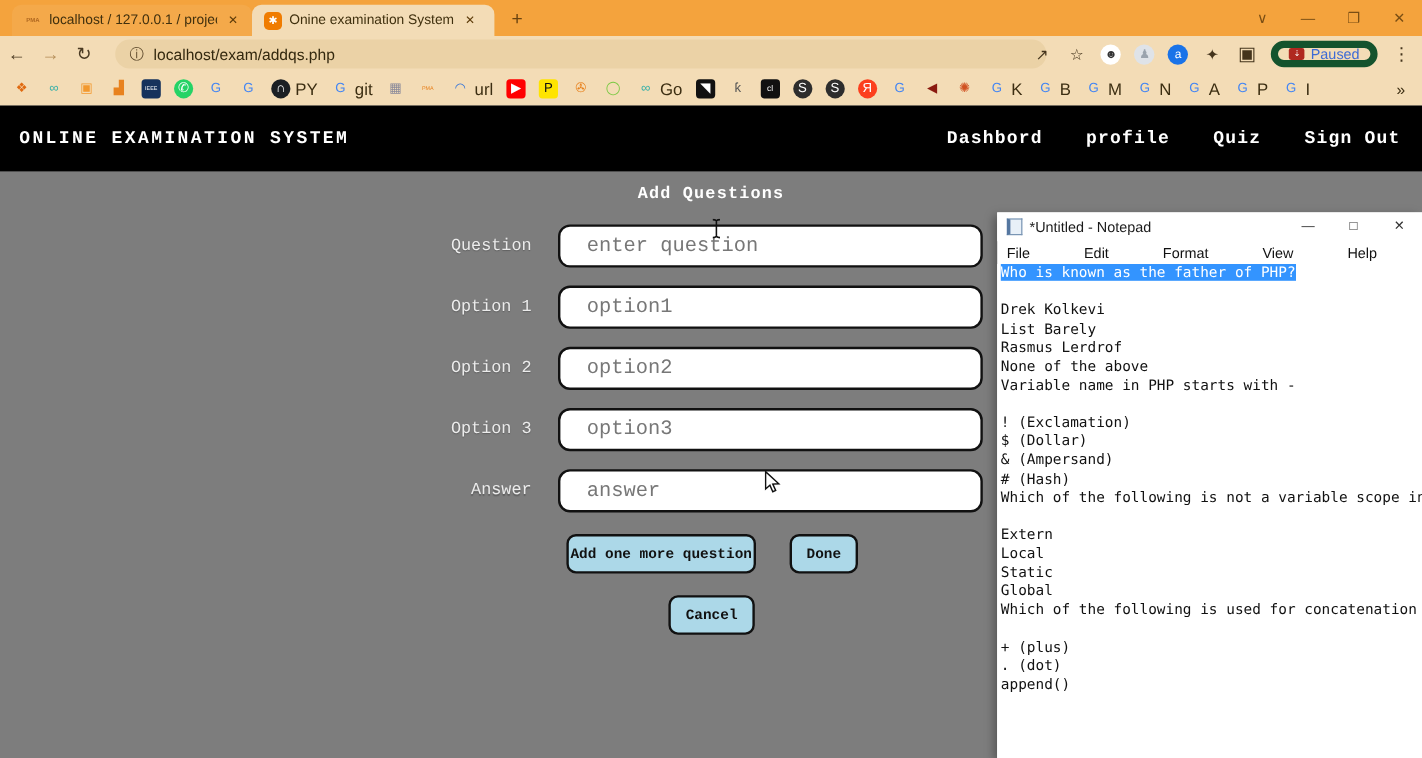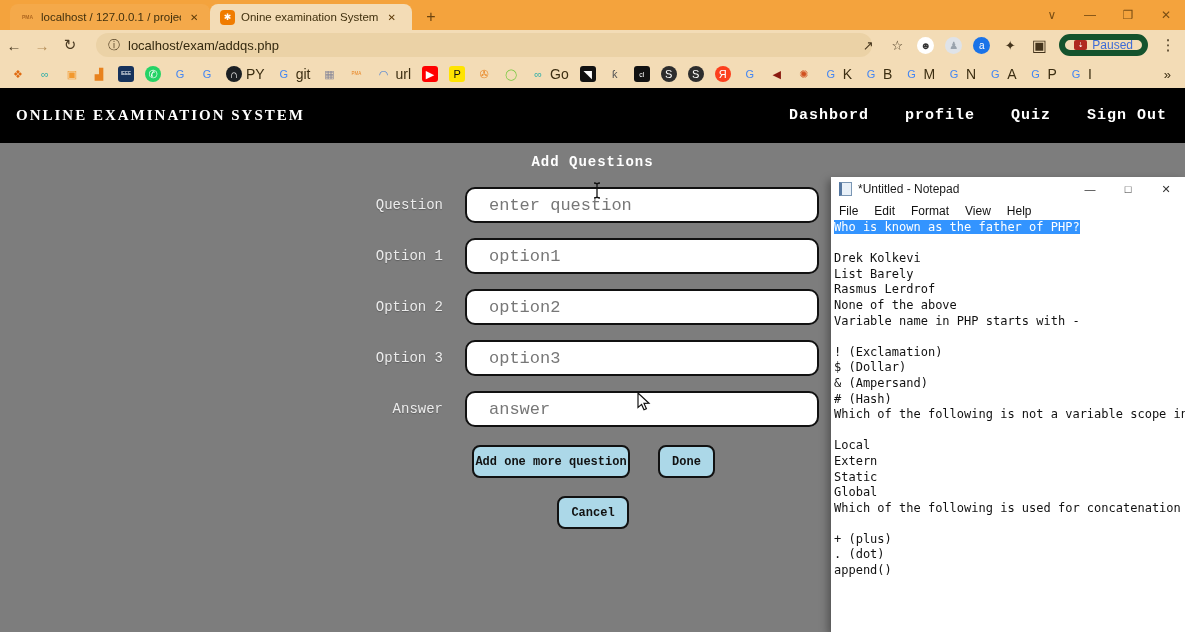--- a/index.html
+++ b/index.html
@@ -34,21 +34,21 @@
   #paused-pill .paused-text { font-size:12px; color:#3d6bd6; }
 
   #bookmarksbar { position:absolute; left:0; top:60px; width:1185px; height:28px; background:#f3dcb6; display:flex; align-items:center; padding-left:10px; gap:11px; }
   .bm { display:inline-flex; align-items:center; gap:4px; }
   .bicon { width:16px; height:16px; display:inline-flex; align-items:center; justify-content:center; font-size:11px; line-height:1; }
   .blabel { font-size:14px; color:#3c2e12; }
   #bm-overflow { margin-left:auto; margin-right:14px; font-size:13px; color:#3c2e12; }
 
   
   #navbar { position:absolute; left:0; top:88px; width:1185px; height:55px; background:#000; display:flex; align-items:center; font-family:"Liberation Mono", monospace; }
-  #brand { color:#fff; font-size:15px; font-weight:bold; letter-spacing:2px; margin-left:16px;font-family:Liberation Serif, serif; }
+  #brand { color:#fff; font-size:15px; font-weight:bold; letter-spacing:2px; margin-left:16px; }
   #nav-links { margin-left:auto; margin-right:18px; display:flex; gap:36px; }
   .nav-link { color:#fff; font-size:15px; font-weight:bold; letter-spacing:1px; }
 
   
   #page { position:absolute; left:0; top:143px; width:1185px; height:489px; background:#7d7d7d; font-family:"Liberation Mono", monospace; }
   #form-title { position:absolute; left:0; top:11px; width:1185px; text-align:center; color:#fff; font-size:14px; font-weight:bold; letter-spacing:1px; }
   .frow { position:absolute; left:0; width:830px; height:40px; }
   .flabel { position:absolute; right:387px; top:10px; color:#ececec; font-size:14px; font-weight:normal; white-space:nowrap; text-shadow:0 1px 1px rgba(0,0,0,.25); }
   .finput { position:absolute; left:465px; top:0; width:354px; height:36px; background:#fff; border:2px solid #111; border-radius:10px; padding-left:22px; font-family:"Liberation Mono", monospace; font-size:17px; color:#222; outline:none; }
   .finput::placeholder { color:#777; }
@@ -57,21 +57,21 @@
   #btn-done { left:658px; top:302px; width:57px; height:33px; }
   #btn-cancel { left:557px; top:353px; width:72px; height:33px; }
 
   
   #notepad { position:absolute; left:831px; top:177px; width:354px; height:455px; background:#fff; box-shadow:-3px 3px 8px rgba(0,0,0,.35); }
   #np-titlebar { position:absolute; left:0; top:0; width:354px; height:24px; background:#fff; display:flex; align-items:center; }
   #np-icon { width:13px; height:14px; margin-left:8px; background:#e8f0f8; border:1px solid #7a96b4; border-left:3px solid #5577a0; }
   #np-title { font-size:12px; color:#1a1a1a; margin-left:6px; }
   #np-controls { margin-left:auto; display:flex; height:24px; }
   #np-controls span { width:38px; text-align:center; font-size:11px; color:#333; line-height:24px; }
-  #np-menubar { position:absolute; left:0; top:24px; width:354px; height:19px; display:flex; align-items:center; }
+  #np-menubar { position:absolute; left:0; top:24px; width:354px; height:19px; display:flex; align-items:center;gap:29px; }
   .np-menu-item { font-size:12px; color:#111; padding:0 8px; }
   #np-content { position:absolute; left:0; top:43px; width:354px; height:412px; background:#fff; font-family:"DejaVu Sans Mono", monospace; font-size:12px; line-height:15.6px; color:#111; padding-left:3px; overflow:hidden; }
   .np-line { white-space:pre; height:15.6px; }
   .np-line .sel { background:#3394ff; color:#fff; }
 
   
   .cursor { position:absolute; pointer-events:none; }
 </style>
 </head>
 <body>
@@ -305,22 +305,22 @@
         <div class="np-line">Rasmus Lerdrof</div>
         <div class="np-line">None of the above</div>
         <div class="np-line">Variable name in PHP starts with -</div>
         <div class="np-line"> </div>
         <div class="np-line">! (Exclamation)</div>
         <div class="np-line">$ (Dollar)</div>
         <div class="np-line">&amp; (Ampersand)</div>
         <div class="np-line"># (Hash)</div>
         <div class="np-line">Which of the following is not a variable scope in P</div>
         <div class="np-line"> </div>
+        <div class="np-line">Extern</div>
         <div class="np-line">Local</div>
-        <div class="np-line">Extern</div>
         <div class="np-line">Static</div>
         <div class="np-line">Global</div>
         <div class="np-line">Which of the following is used for concatenation in</div>
         <div class="np-line"> </div>
         <div class="np-line">+ (plus)</div>
         <div class="np-line">. (dot)</div>
         <div class="np-line">append()</div>
       </div>
   </div>
 

